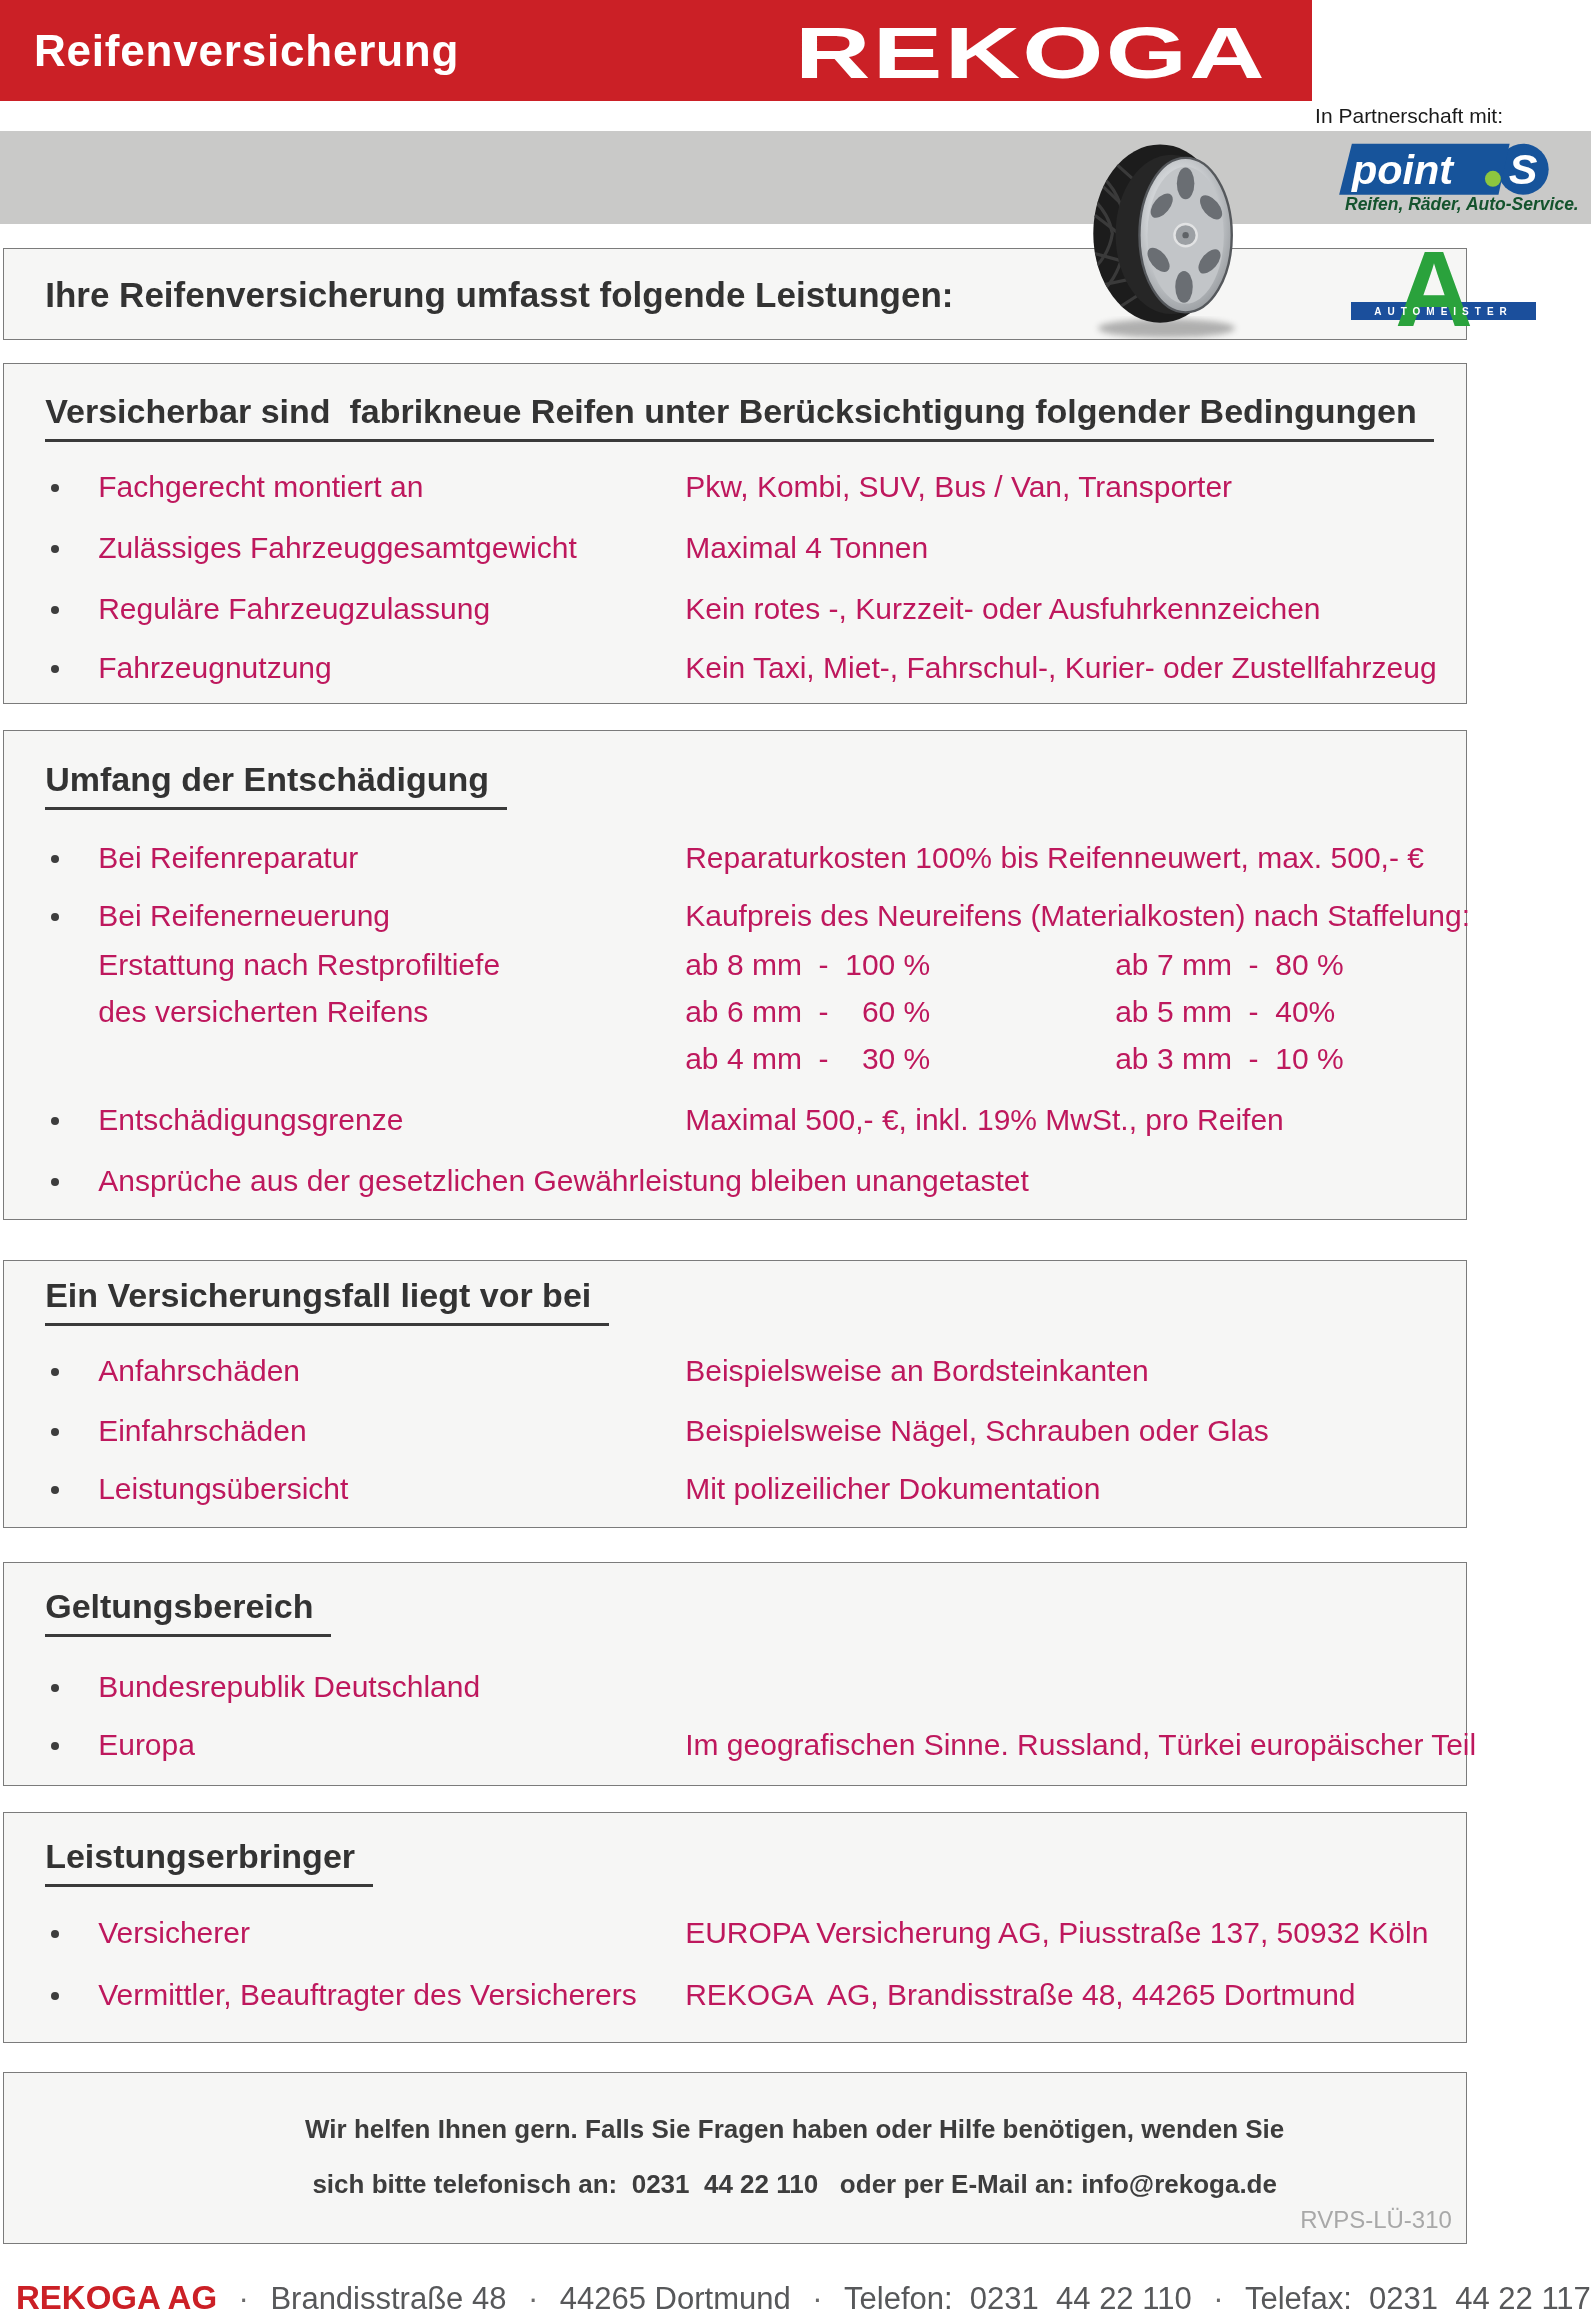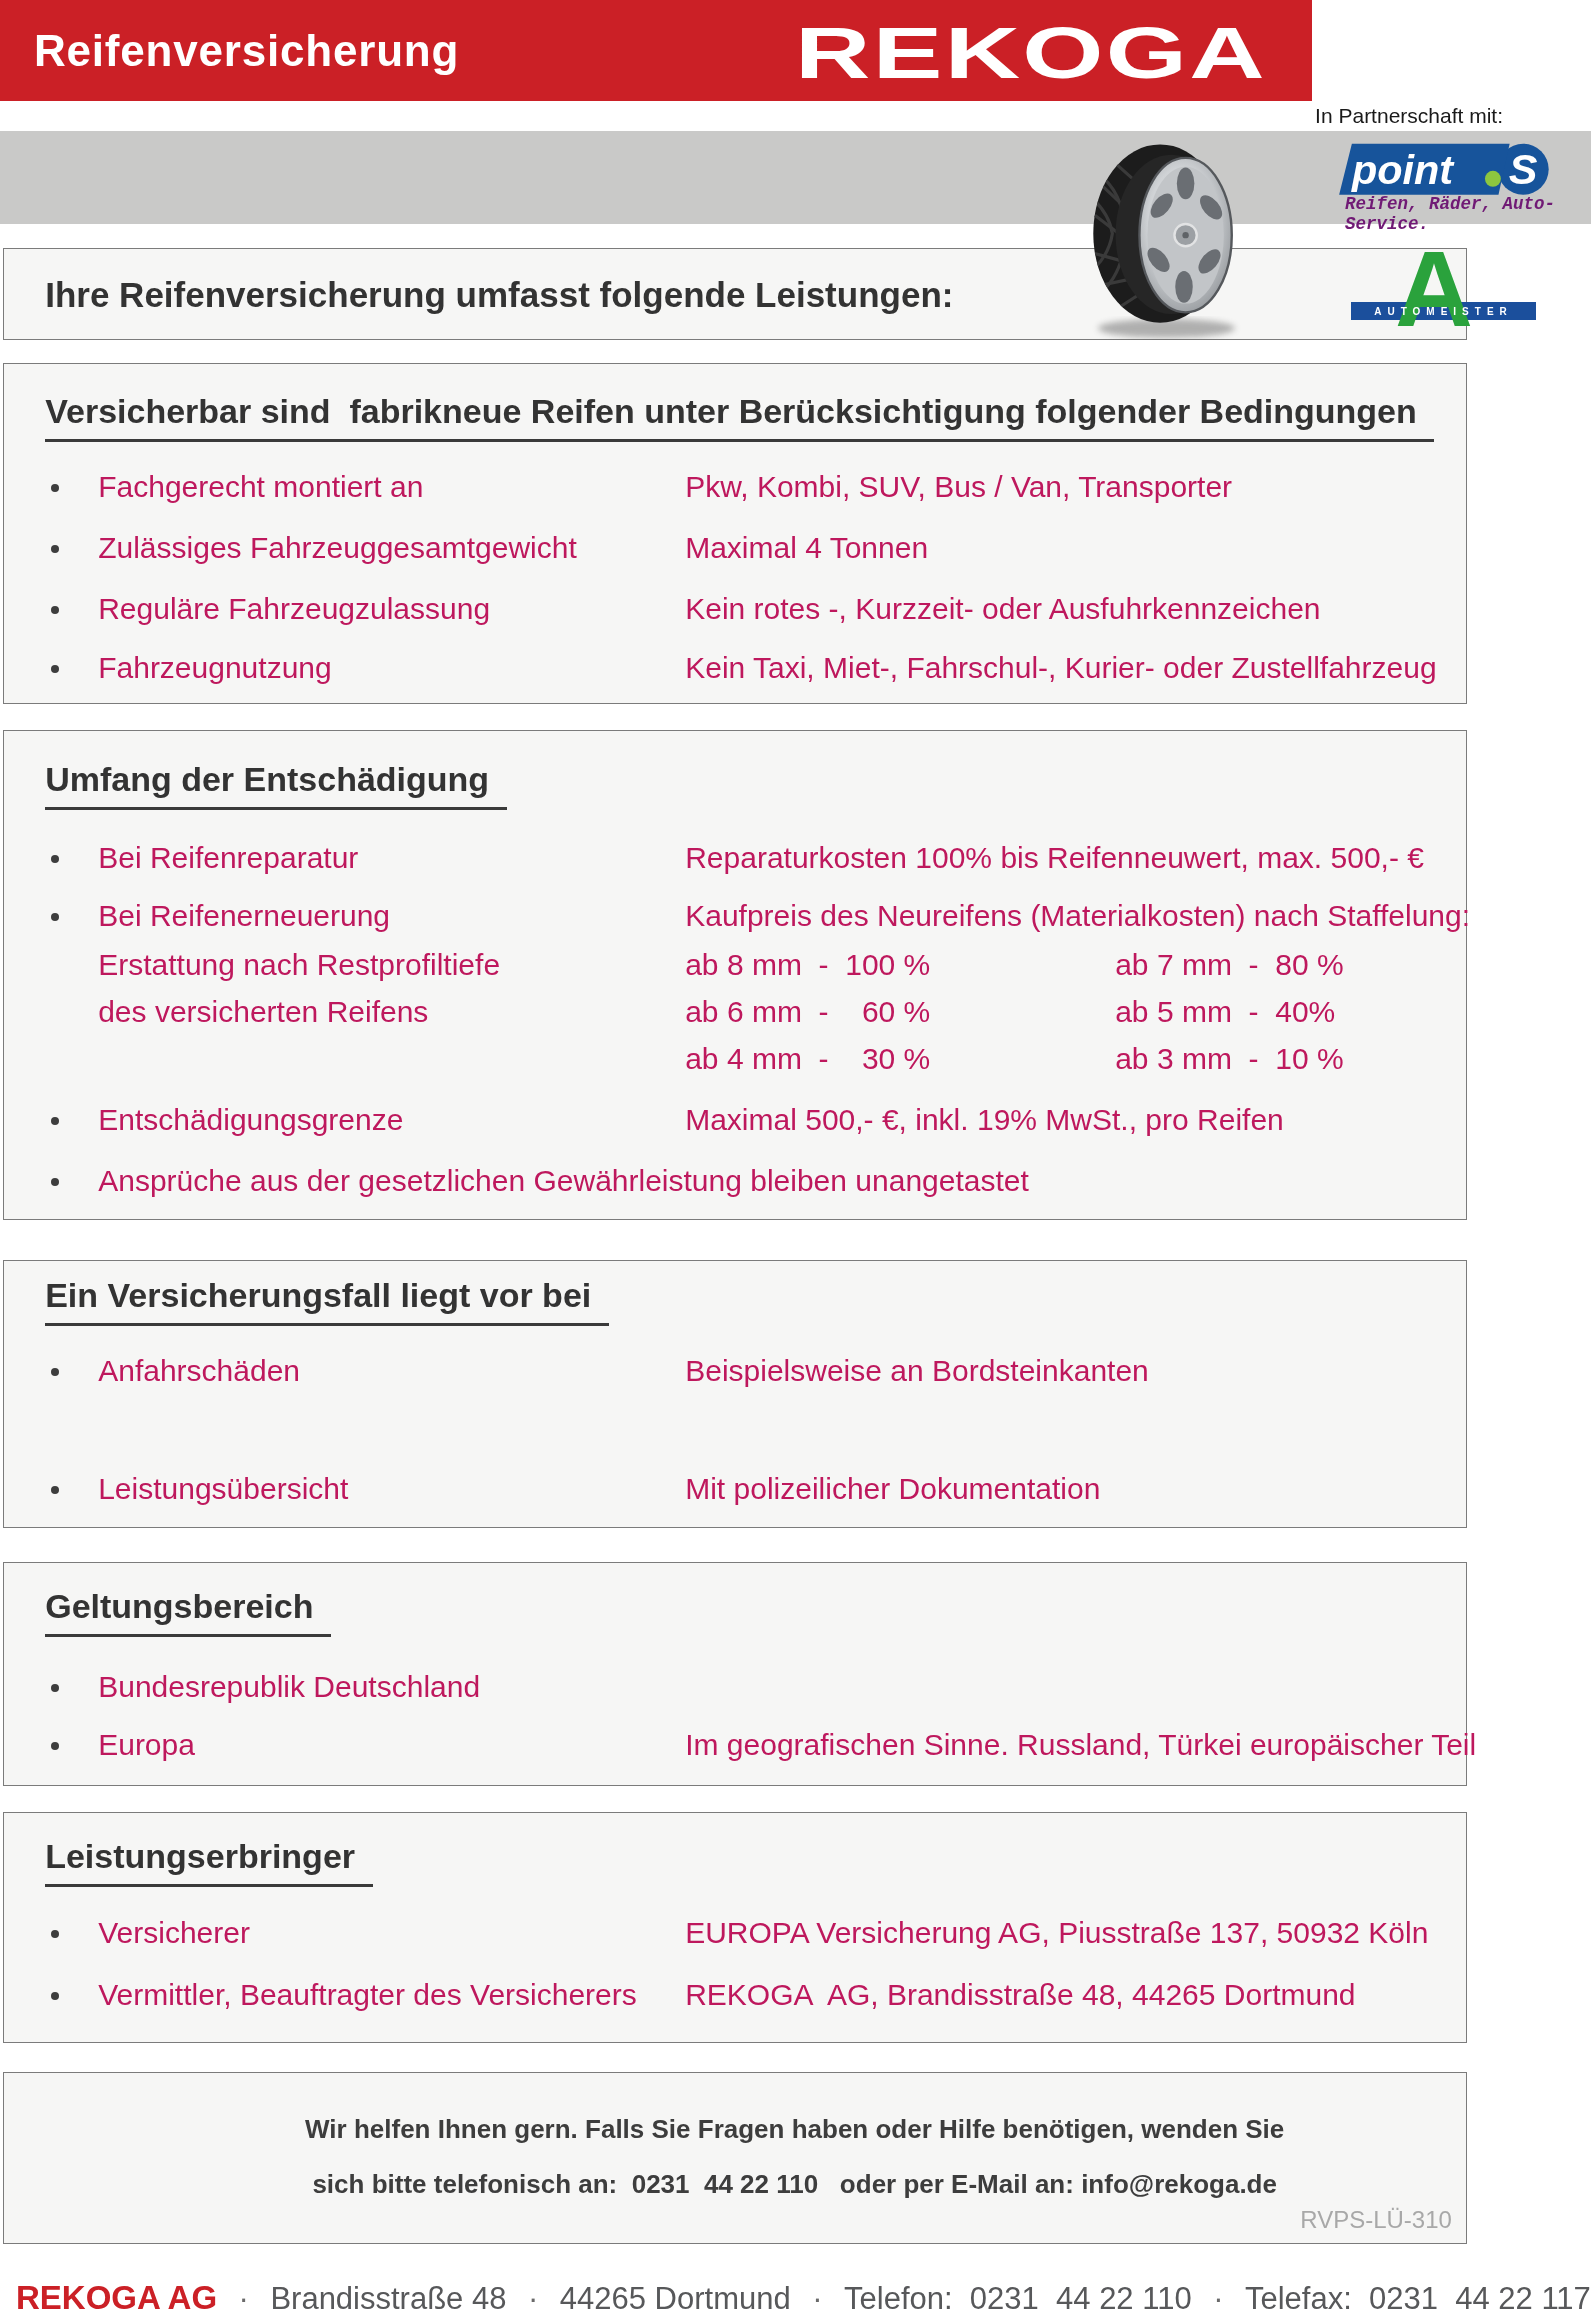--- a/index.html
+++ b/index.html
@@ -30,21 +30,21 @@
   
   .help-line { left:0; width:1581px; text-align:center; font-size:26px; font-weight:bold; color:#3d3d3d; line-height:40px; white-space:pre-wrap; }
   .doc-code { right:14.3px; font-size:24px; color:#a8a8a8; }
 
   
   .footer { left:4px; top:2279px; width:1586px; display:flex; align-items:baseline; font-size:31px; color:#57585a; white-space:pre;margin-left:12px; }
   .footer .company { color:#cb2026; font-weight:bold; font-size:33px; }
   .footer .sep { margin:0 21.5px; color:#6a6a6a; }
 
   
-  .points-tagline { left:1345px; top:194px; font-size:17.5px; font-weight:bold; font-style:italic; color:#701a75;font-family:Liberation Mono, monospace; }
+  .points-tagline { left:1345px; top:194px; font-size:17.5px; font-weight:bold; font-style:italic; color:#14532d; }
   
   .am-banner { left:1351px; top:302px; width:185px; height:18.3px; background:#1b4f9c; z-index:4; }
   .am-a { left:1395px; top:241px; font-size:108px; line-height:96px; font-weight:bold; color:#2aa23c; z-index:5; }
   .am-text { left:1351px; top:303px; width:185px; height:18.3px; text-align:center; font-size:10px; font-weight:bold;
              color:#ffffff; letter-spacing:6px; line-height:18.3px; z-index:6; }
   .tire { left:1090px; top:142px; z-index:7; }
   .points-logo { left:1328px; top:142px; z-index:3; }
 </style>
 </head>
 <body>
@@ -177,20 +177,25 @@
     </div>
   </div>
 
   <div class="abs box" style="top:1260px;height:268px;">
     <div class="abs sec-heading" style="top:13.5px;">Ein Versicherungsfall liegt vor bei</div>
     <div class="abs row" style="top:90px">
       <span class="bullet"></span>
       <span class="label">Anfahrschäden</span>
       <span class="val">Beispielsweise an Bordsteinkanten</span>
     </div>
+    <div class="abs row" style="top:150px">
+      <span class="bullet"></span>
+      <span class="label">Einfahrschäden</span>
+      <span class="val">Beispielsweise Nägel, Schrauben oder Glas</span>
+    </div>
     <div class="abs row" style="top:208px">
       <span class="bullet"></span>
       <span class="label">Leistungsübersicht</span>
       <span class="val">Mit polizeilicher Dokumentation</span>
     </div>
   </div>
 
   <div class="abs box" style="top:1562px;height:224px;">
     <div class="abs sec-heading" style="top:23px;">Geltungsbereich</div>
     <div class="abs row" style="top:104px">

